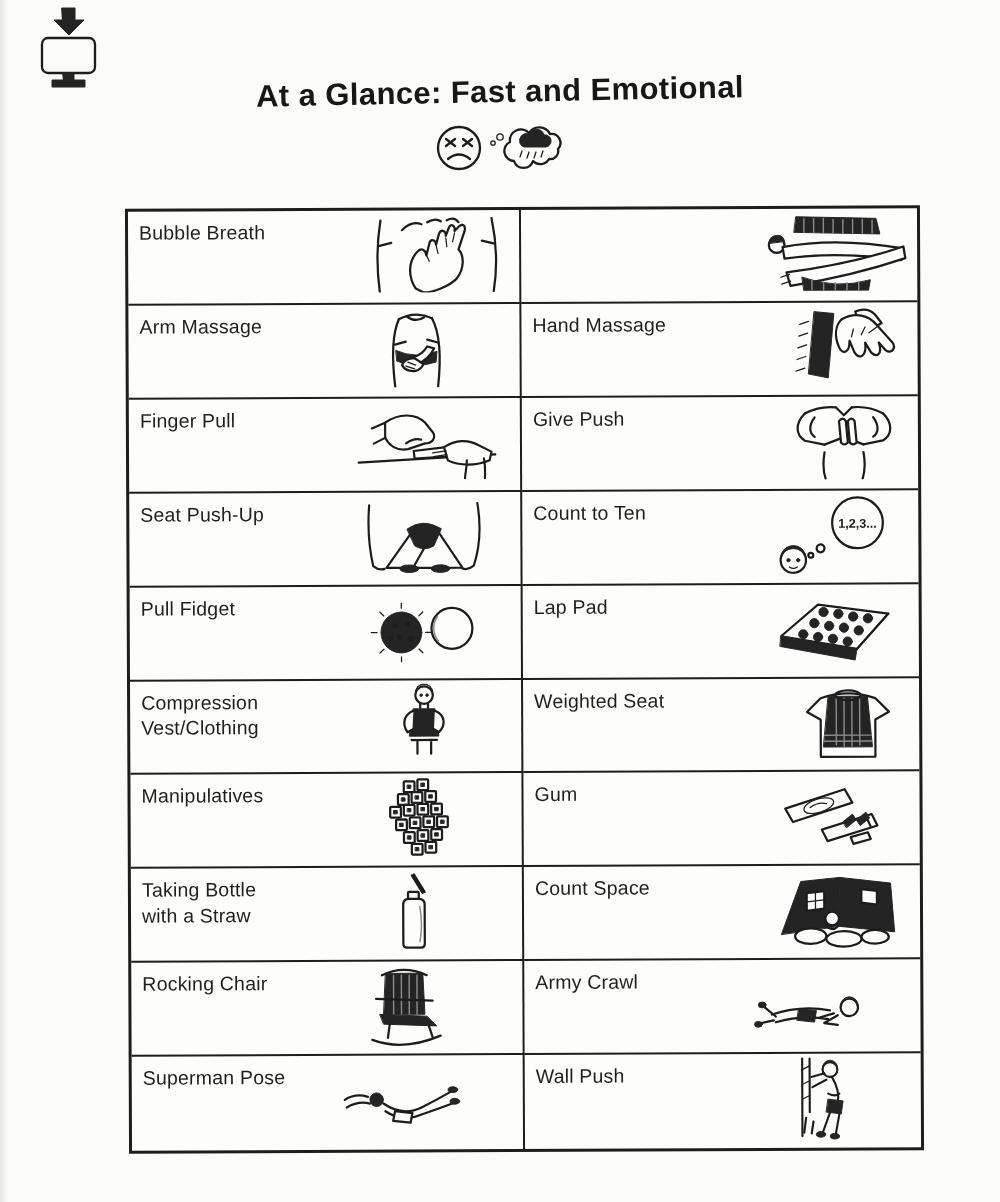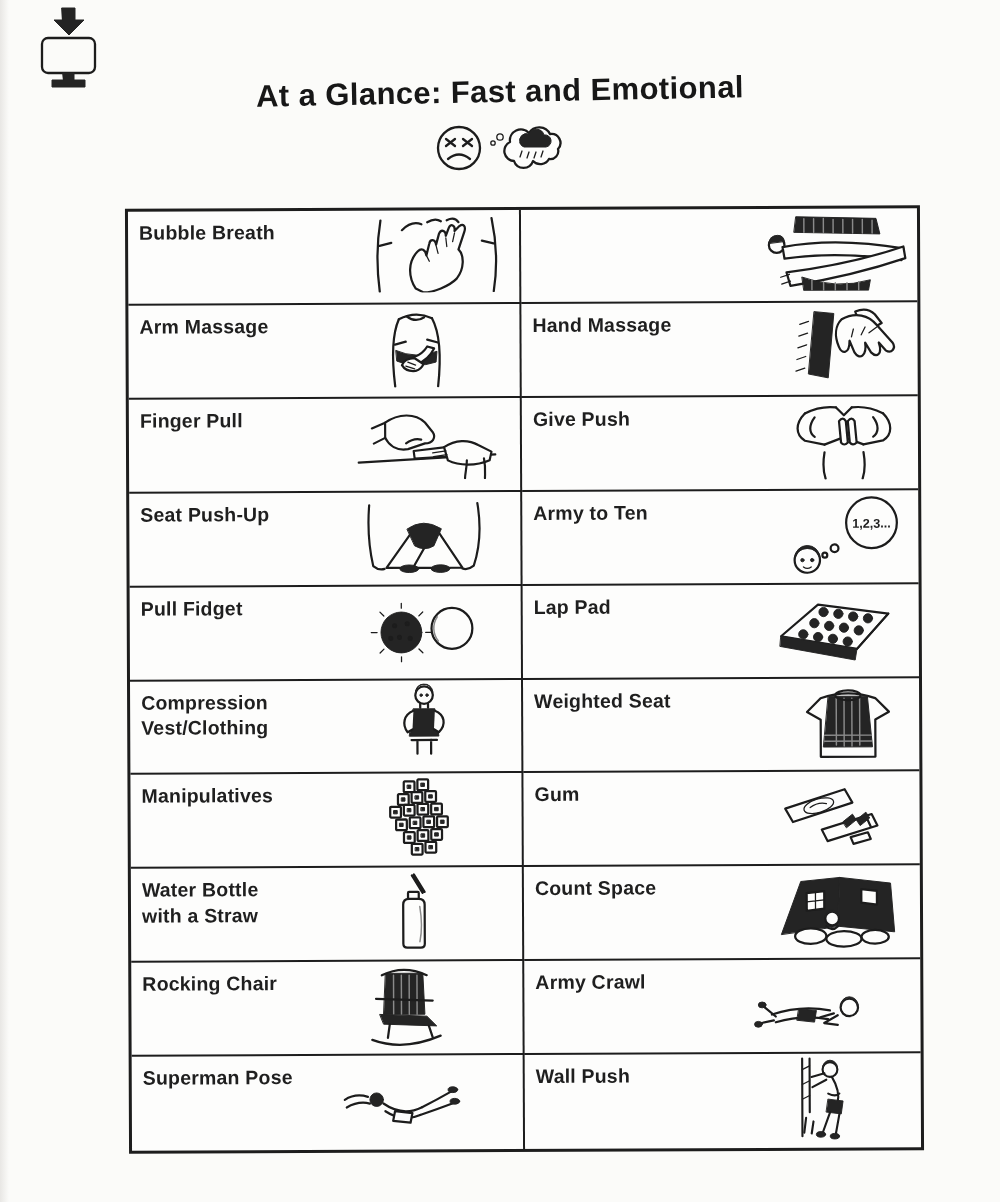--- a/index.html
+++ b/index.html
@@ -11,21 +11,21 @@
   .title{position:absolute;left:0;right:0;top:74px;margin:0;text-align:center;
        font-size:31px;font-weight:bold;color:#171717;letter-spacing:.4px;transform:rotate(-1.1deg);}
   .moods{position:absolute;left:0;right:0;top:119px;display:flex;justify-content:center;
        align-items:center;gap:2px;}
   .tbl{position:absolute;left:127px;top:207px;width:795px;height:945px;background:#fdfdfc;
        border:3px solid #1d1d1d;box-sizing:border-box;display:grid;
        grid-template-columns:393px 1fr;grid-template-rows:repeat(10,1fr);transform:rotate(-0.25deg);}
   .cell{position:relative;border-bottom:2px solid #1d1d1d;box-sizing:border-box;overflow:hidden;}
   .cell.L{border-right:2px solid #1d1d1d;}
   .tbl>.cell:nth-last-child(-n+2){border-bottom:none;}
-  .lbl{position:absolute;top:9px;left:11px;font-size:19.5px;font-weight:bold;color:#1f1f1f;
+  .lbl{position:absolute;top:9px;left:11px;font-size:19.5px;font-weight:normal;color:#1f1f1f;
        white-space:pre-line;line-height:1.3;letter-spacing:.2px;}
   .art{position:absolute;top:50%;transform:translateY(-50%);}
   
   svg path,svg circle,svg ellipse,svg rect,svg line,svg polyline{
        fill:none;stroke:#1c1c1c;stroke-width:2.3;stroke-linecap:round;stroke-linejoin:round;}
   svg .f{fill:#242424 !important;stroke:#242424 !important;stroke-width:1 !important;}
   svg .wf{fill:#fdfdfc !important;}
   svg .tx{stroke:#8a8a8a !important;stroke-width:1.5 !important;}
   svg .thin{stroke-width:1.3 !important;}
   svg .bt{font:bold 13px "Liberation Sans",sans-serif;fill:#1c1c1c;
@@ -165,22 +165,22 @@
         <path d="M132,4 C136,28 134,52 128,70 q-6,5 -12,3"></path>
         <path class="wf" d="M36,72 L66,30 L88,72 Z"></path>
         <path class="wf" d="M64,72 L88,30 L116,72 Z"></path>
         <path class="f" d="M58,31 Q75,19 94,31 L86,49 Q76,55 66,49 Z"></path>
         <ellipse class="f" cx="60" cy="73" rx="10" ry="4"></ellipse>
         <ellipse class="f" cx="93" cy="73" rx="10" ry="4"></ellipse>
       </svg>
     </span>
   </div>
   <div class="cell">
-    <span class="lbl">Army to Ten</span>
-    <span class="art" style="right:4px">
+    <span class="lbl">Count to Ten</span>
+    <span class="art" style="right:18px">
       <svg width="150" height="78" viewBox="0 0 150 80">
         <circle class="wf" cx="108" cy="28" r="26" stroke-width="2.6"></circle>
         <text class="bt" x="108" y="33">1,2,3...</text>
         <circle class="wf" cx="70" cy="54" r="4"></circle>
         <circle class="wf" cx="60" cy="61" r="2.5"></circle>
         <circle class="wf" cx="42" cy="66" r="13"></circle>
         <path class="f" d="M29,64 a13,13 0 0 1 26,0 l-4,-7 q-9,-6 -18,0 z"></path>
         <circle class="f" cx="37" cy="66" r="1.7"></circle>
           <circle class="f" cx="47" cy="66" r="1.7"></circle>
         <path class="thin" d="M38,73 q4,3 8,0"></path>
@@ -297,21 +297,21 @@
         <path class="thin" d="M60,29 q8,-6 17,-4"></path>
         <path class="wf" d="M72,52 L124,36 L130,48 L78,64 Z"></path>
         <path d="M118,38 l5,11"></path>
         <path class="f" d="M94,44 l10,-8 4,6 10,-8 4,6 -10,8 -4,-6 -10,8 z"></path>
         <path class="wf" d="M102,60 l18,-5 3,7 -18,5 z"></path>
       </svg>
     </span>
   </div>
 
   <div class="cell L">
-    <span class="lbl">Water Bottle
+    <span class="lbl">Taking Bottle
 with a Straw</span>
     <span class="art" style="right:88px">
       <svg width="45" height="80" viewBox="0 0 45 82">
         <path d="M25,3 L36,21 M23,4 L34,22"></path>
         <rect class="wf" x="19" y="21" width="11" height="8" rx="1"></rect>
         <path class="wf" d="M14,34 Q14,28 20,28 L30,28 Q36,28 36,34 L36,74 Q36,78 32,78 L18,78 Q14,78 14,74 Z"></path>
         <path class="tx" d="M31,36 C33,48 33,62 31,72"></path>
       </svg>
     </span>
   </div>

